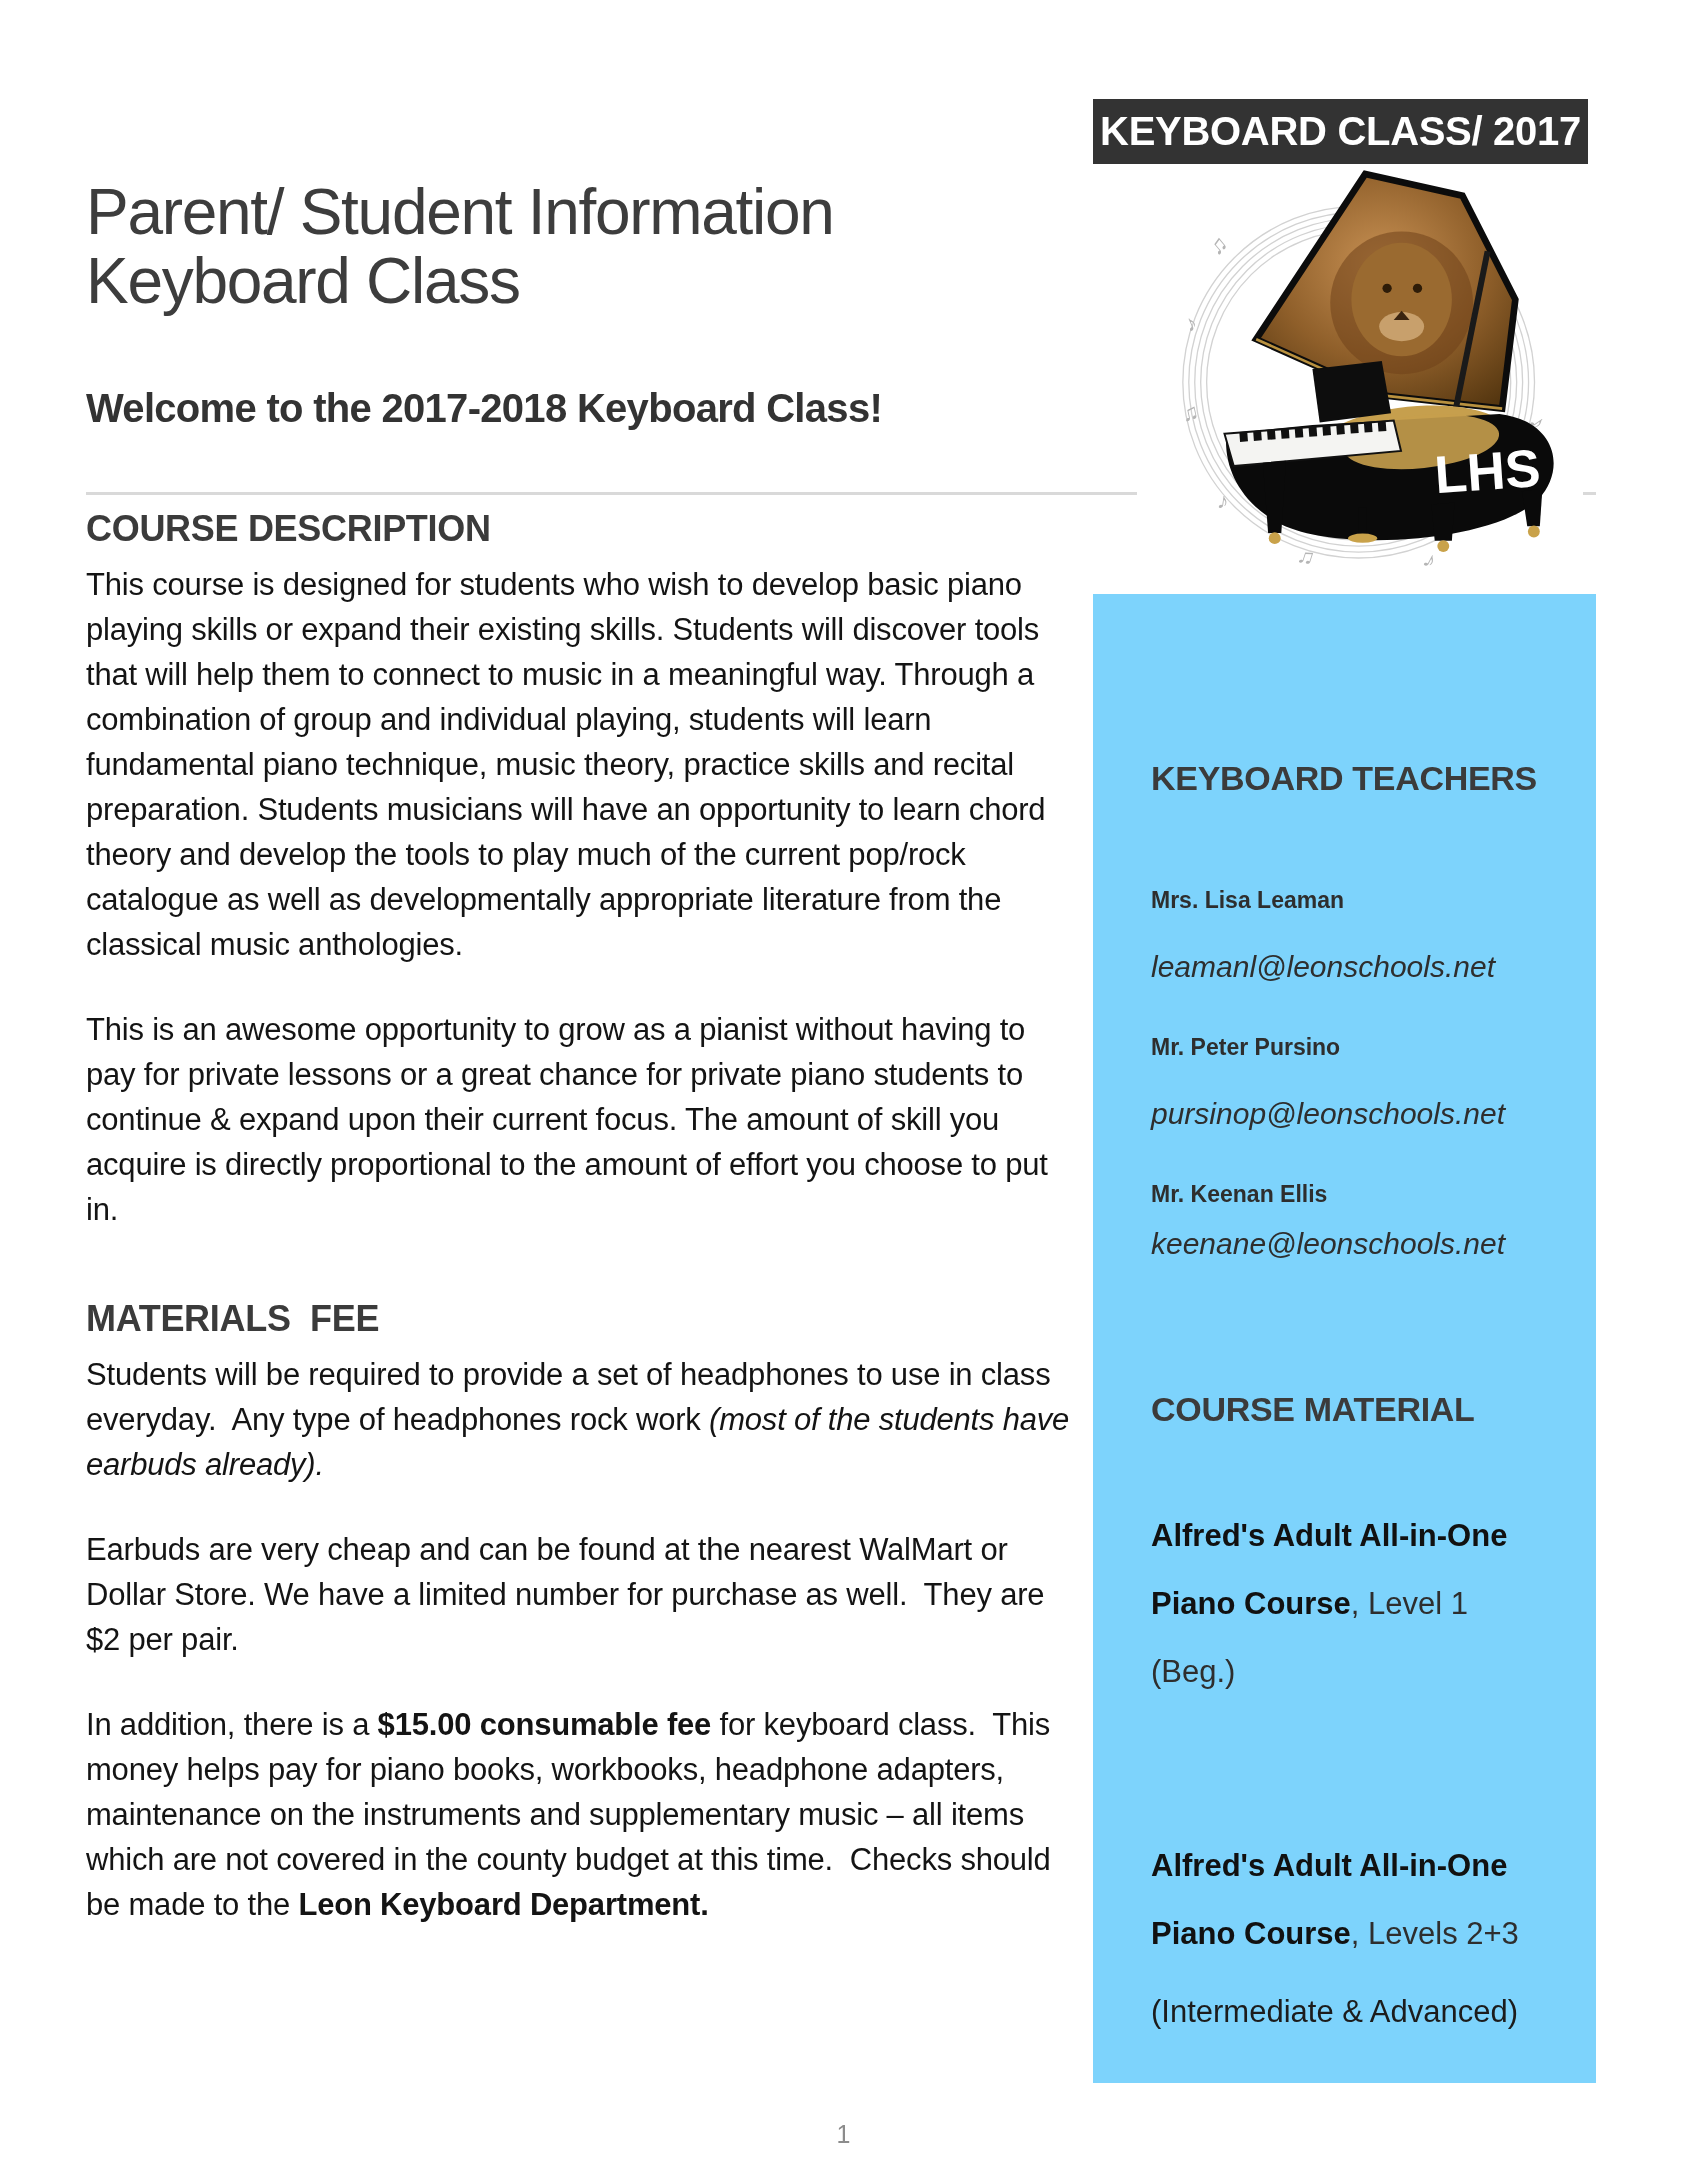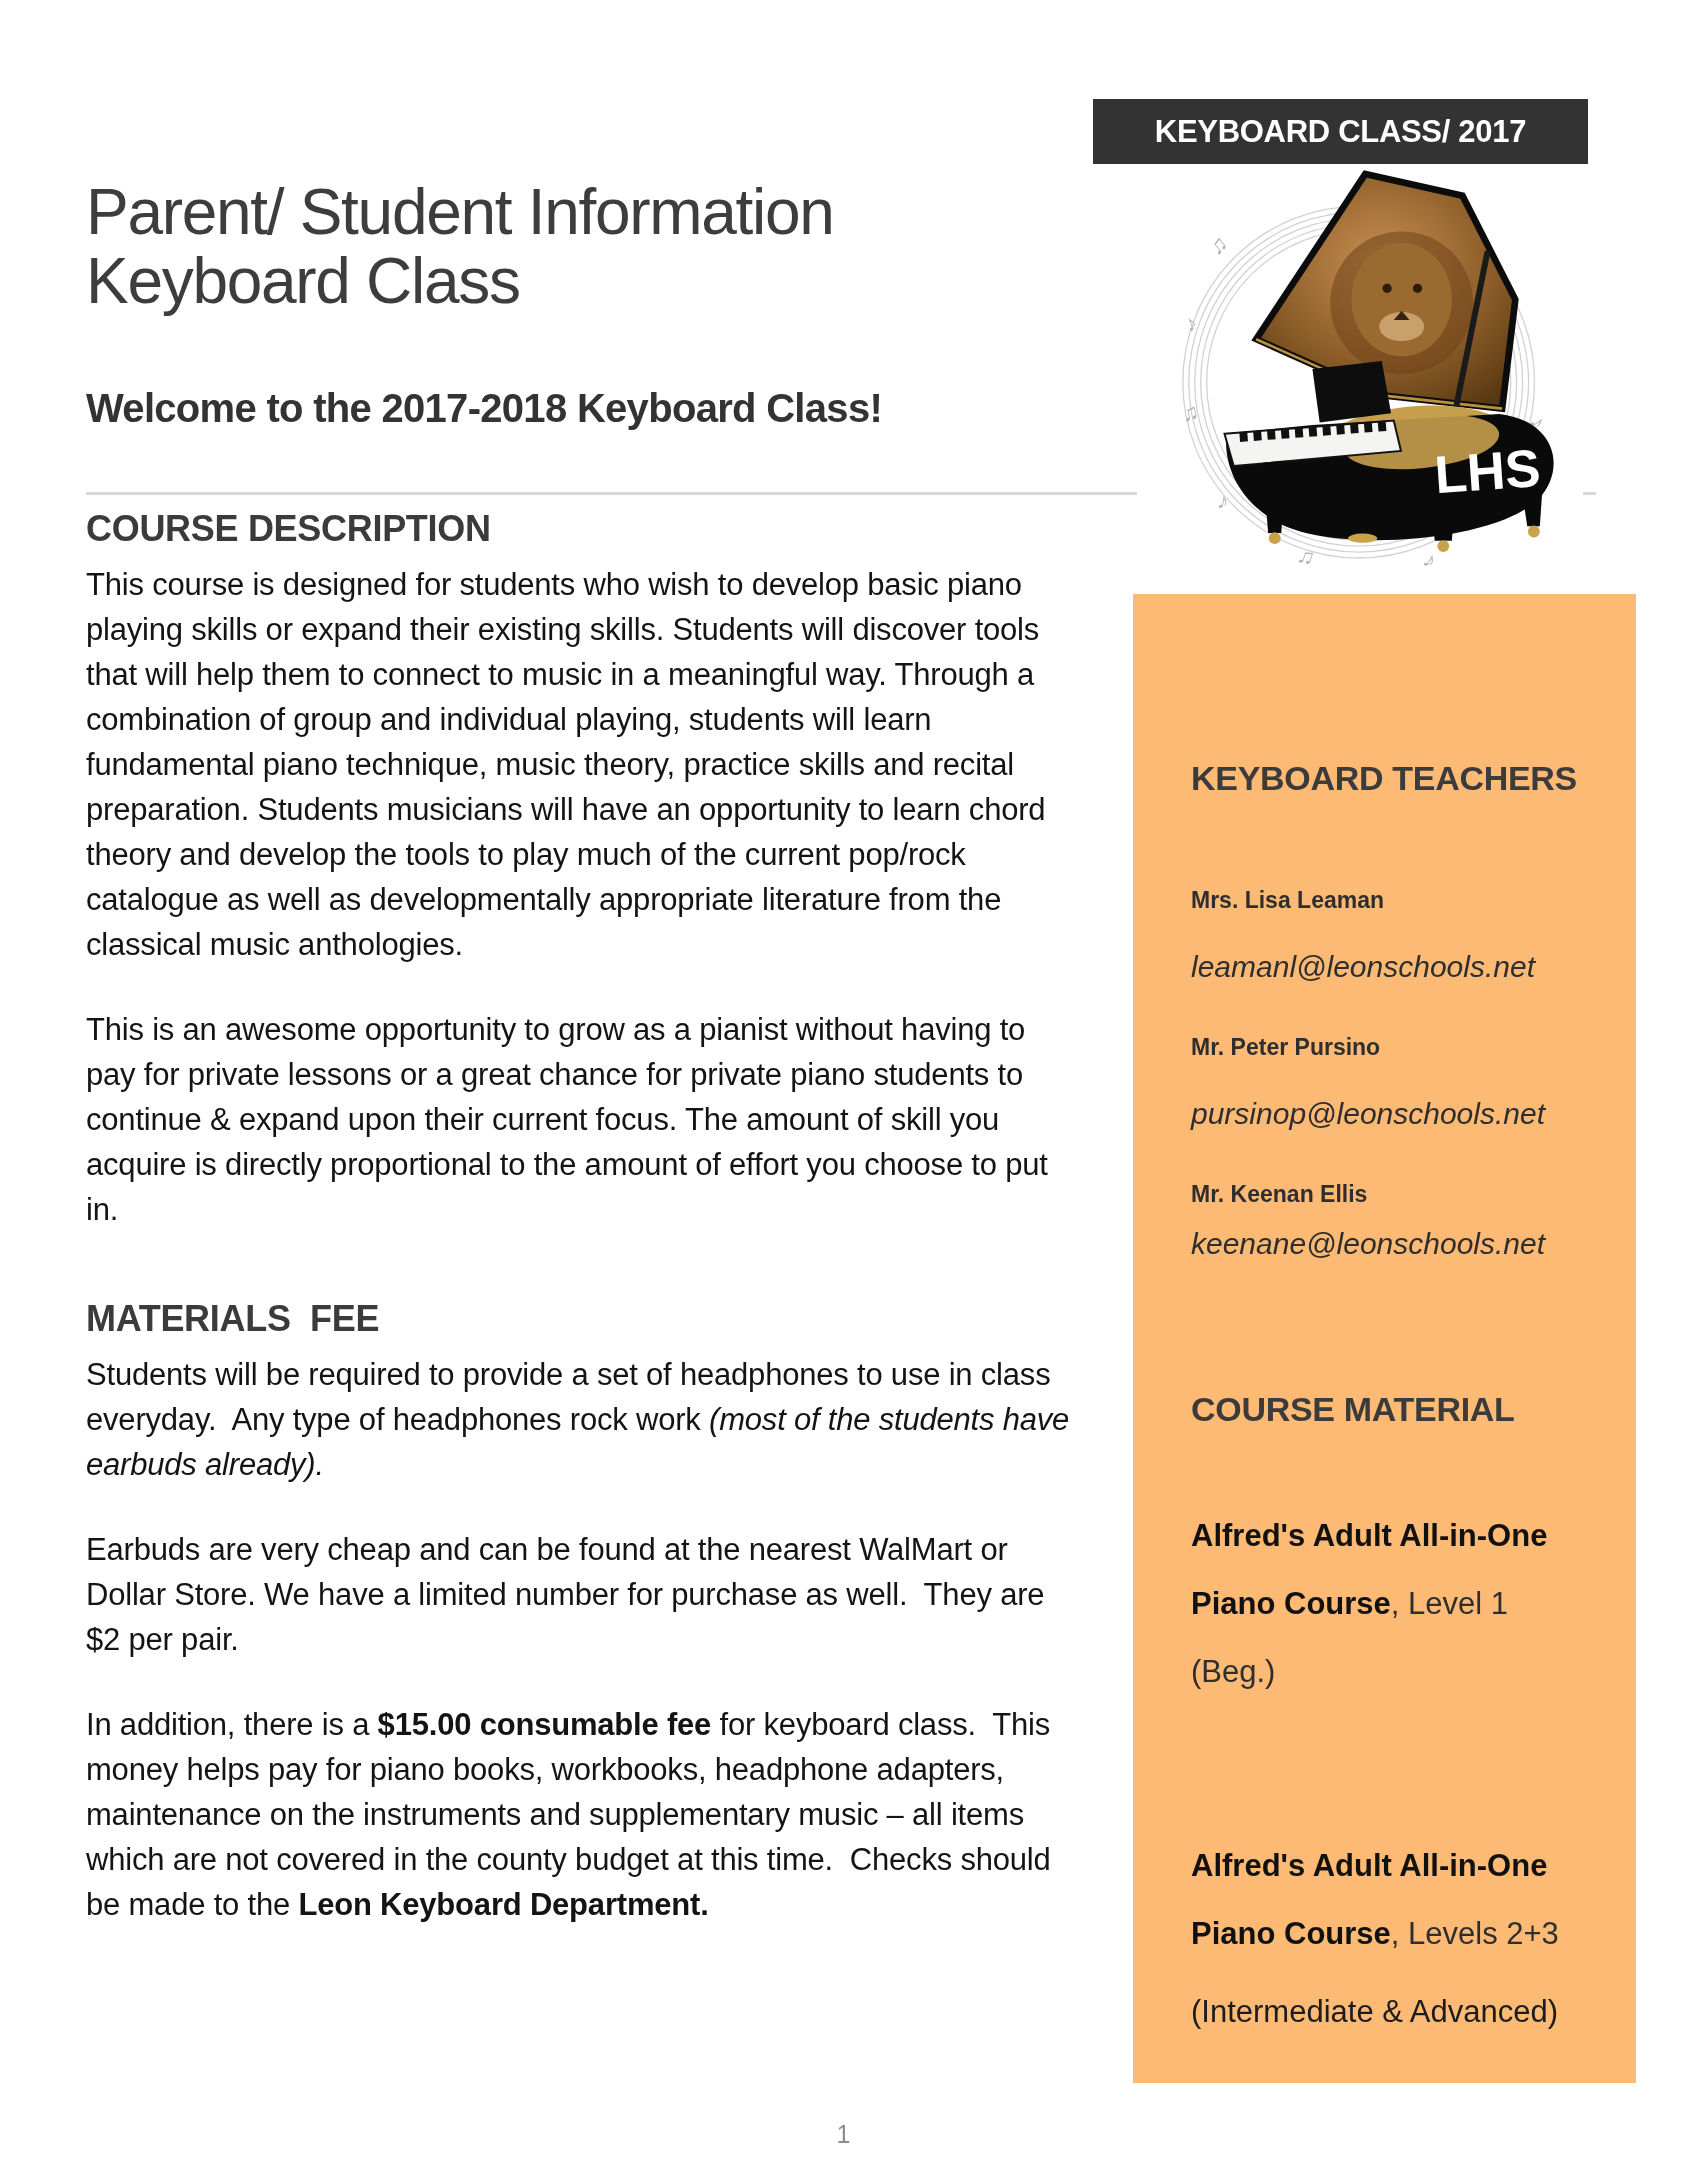--- a/index.html
+++ b/index.html
@@ -1,21 +1,21 @@
 <!DOCTYPE html>
 <html style="font-size:10.6px"><head>
 <meta charset="utf-8">
 <style>
   html,body{margin:0;padding:0;background:#ffffff;}
   .page{position:relative;width:1687px;height:2183px;background:#ffffff;overflow:hidden;
         font-family:"Liberation Sans",sans-serif;}
 
   
   .banner{position:absolute;left:1093px;top:99px;width:495px;height:65px;background:#333333;
-          color:#ffffff;font-size:31px;font-weight:bold;letter-spacing:-0.3px;
+          color:#ffffff;font-size:40px;font-weight:bold;letter-spacing:-0.3px;
           display:flex;align-items:center;justify-content:center;white-space:pre;}
 
   
   .title{position:absolute;left:86px;top:149px;color:#3d3d3d;font-weight:300;}
   .title-line{font-size:64px;line-height:1.08;letter-spacing:-1.3px;}
   .title-line2{margin-top:29px;}
 
   .welcome{position:absolute;left:86px;top:386px;font-size:40px;font-weight:bold;
            color:#333333;letter-spacing:-0.7px;white-space:pre;}
 
@@ -29,22 +29,22 @@
   .main-col p{font-size:31px;line-height:45px;letter-spacing:-0.2px;margin:0 0 40px 0;
               white-space:pre-wrap;}
   .main-col p em{font-style:italic;}
   .main-col p strong{font-weight:bold;}
 
   
   .piano{position:absolute;left:1137px;top:164px;width:446px;height:433px;margin:0;background:#ffffff;}
   .piano svg{display:block;width:100%;height:100%;}
 
   
-  .panel{position:absolute;left:1093px;top:594px;width:503px;height:1489px;background:#fdba74;
-         box-sizing:border-box;padding:165px 46px 0 58px;color:#2e2e2e;margin-left:40px;}
+  .panel{position:absolute;left:1093px;top:594px;width:503px;height:1489px;background:#7dd3fc;
+         box-sizing:border-box;padding:165px 46px 0 58px;color:#2e2e2e;}
   .sb-heading{font-size:34px;font-weight:bold;color:#3b3b3b;letter-spacing:-0.3px;
               margin:0 0 89px 0;white-space:pre;}
   .sb-heading.material{margin:129px 0 73px 0;}
   .t-name{font-size:23px;font-weight:700;margin:0 0 36px 0;white-space:pre;}
   .t-email{font-size:30px;font-style:italic;margin:0 0 50px 0;white-space:pre;}
   .teacher.last .t-name{margin-bottom:18.5px;}
   .teacher.last .t-email{margin-bottom:0;}
   .book{font-size:31px;line-height:68px;margin:0 0 126px 0;}
   .book strong{font-weight:bold;color:#111111;}
   .book.book2{margin-bottom:26.5px;}

